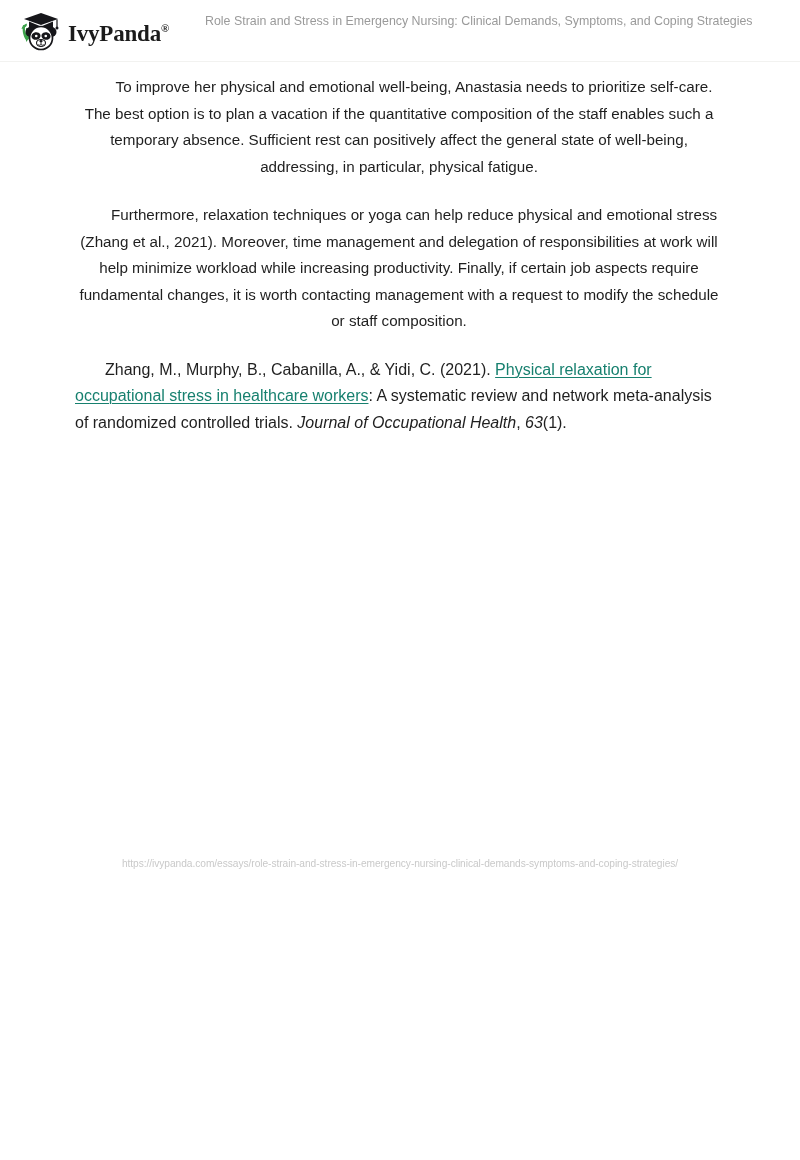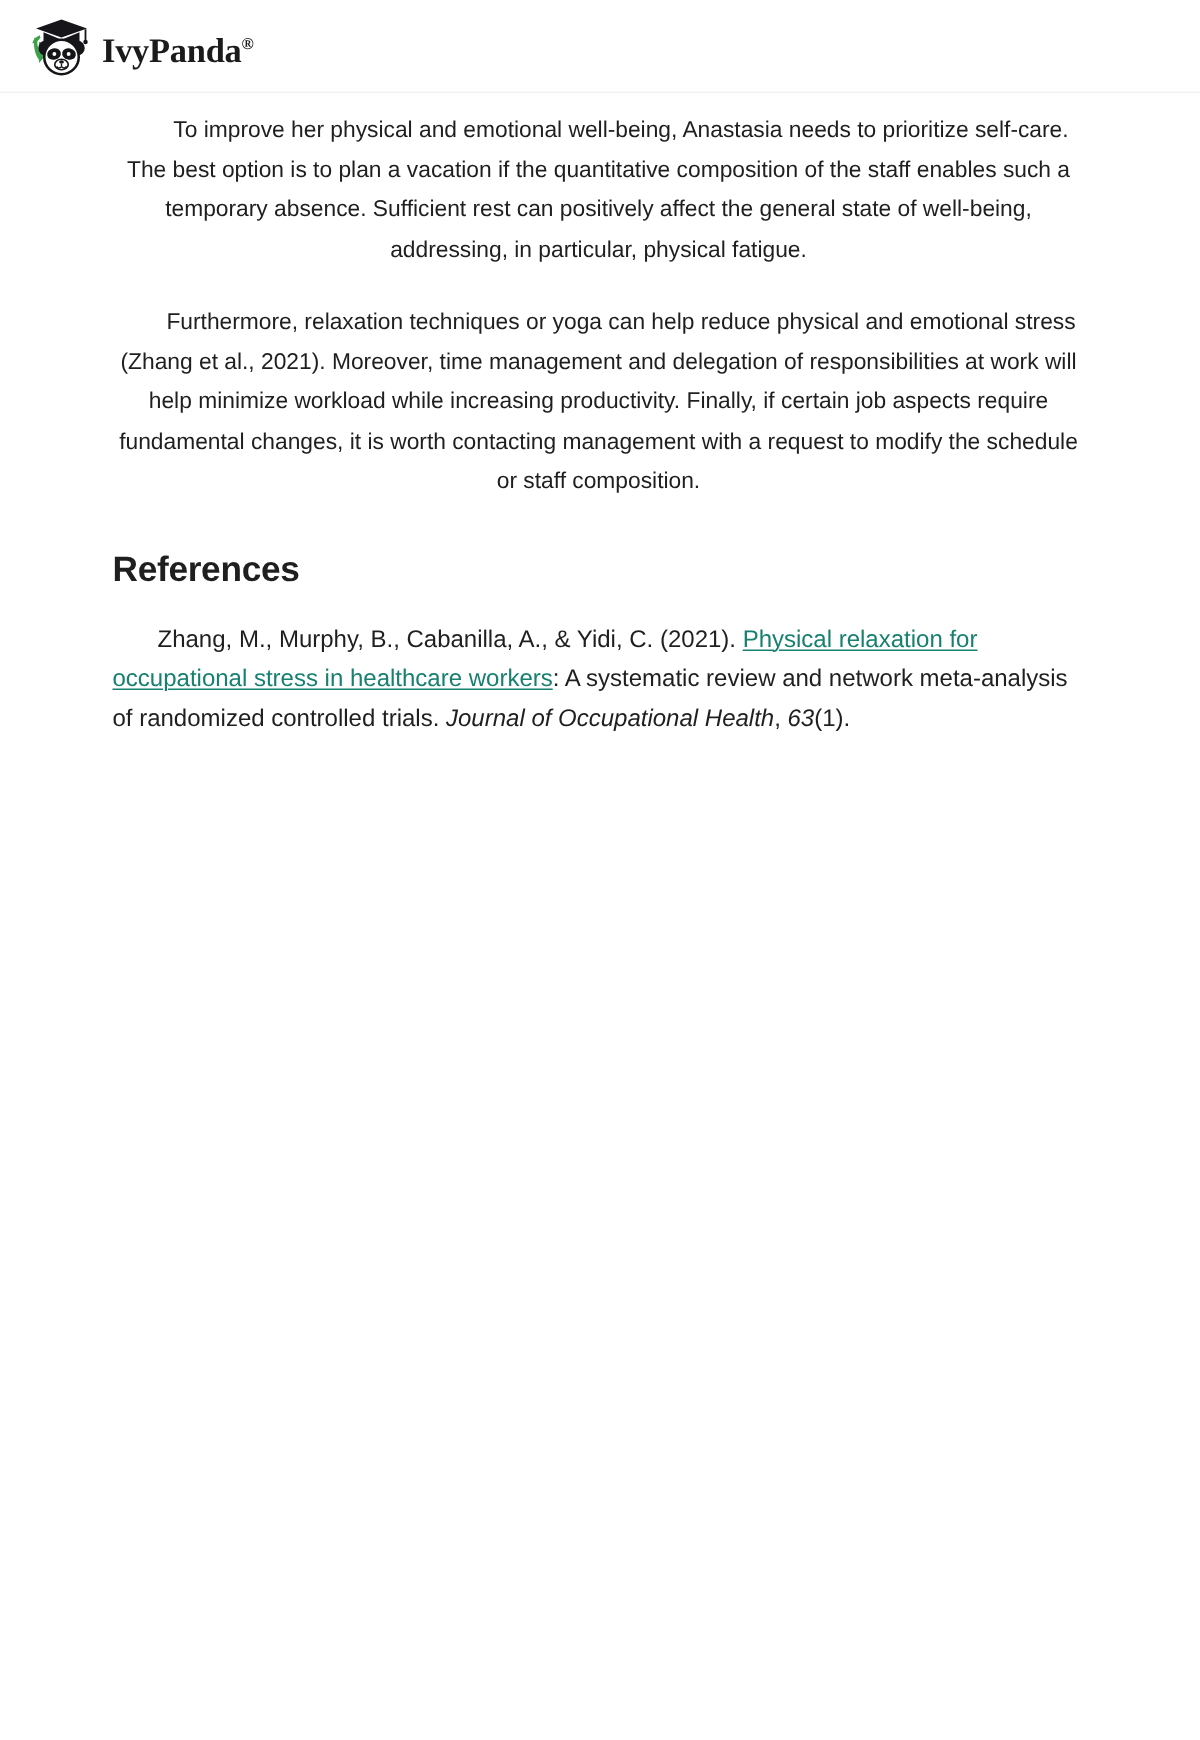--- a/index.html
+++ b/index.html
@@ -185,29 +185,32 @@
 
         <ellipse cx="50" cy="64" rx="9" ry="7" fill="#ffffff" stroke="#16161a" stroke-width="2.2"></ellipse>
         <ellipse cx="50" cy="60.5" rx="3.2" ry="2.3" fill="#16161a"></ellipse>
         <path d="M50 62.5 L50 67" stroke="#16161a" stroke-width="1.8"></path>
         <path d="M50 67 C47 69.5 44.5 68.5 43.5 66.5" stroke="#16161a" stroke-width="1.7" fill="none"></path>
         <path d="M50 67 C53 69.5 55.5 68.5 56.5 66.5" stroke="#16161a" stroke-width="1.7" fill="none"></path>
       </svg>
       <span class="brand-word"><span>IvyPanda</span><span class="reg">®</span></span>
     </div>
 
+    <div class="header-title">Role Strain and Stress in Emergency Nursing: Clinical Demands, Symptoms, and Coping Strategies</div>
   </div>
 
   <div class="content">
 
 
     <p class="body-text">To improve her physical and emotional well-being, Anastasia needs to prioritize self-care. The best option is to plan a vacation if the quantitative composition of the staff enables such a temporary absence. Sufficient rest can positively affect the general state of well-being, addressing, in particular, physical fatigue.</p>
 
     <p class="body-text">Furthermore, relaxation techniques or yoga can help reduce physical and emotional stress (Zhang et al., 2021). Moreover, time management and delegation of responsibilities at work will help minimize workload while increasing productivity. Finally, if certain job aspects require fundamental changes, it is worth contacting management with a request to modify the schedule or staff composition.</p>
 
-    <h2 class="doc-heading">References</h2>
 
     <p class="reference-entry"><span>Zhang, M., Murphy, B., Cabanilla, A., &amp; Yidi, C. (2021). </span><a class="ref-link">Physical relaxation for occupational stress in healthcare workers</a><span>: A systematic review and network meta-analysis of randomized controlled trials. </span><span class="italic">Journal of Occupational Health</span><span>, </span><span class="italic">63</span><span>(1).</span></p>
 
   </div>
 
+  <div class="site-footer">
+    <div class="footer-url">https://ivypanda.com/essays/role-strain-and-stress-in-emergency-nursing-clinical-demands-symptoms-and-coping-strategies/</div>
+  </div>
 
 </div>
 
 </body></html>

